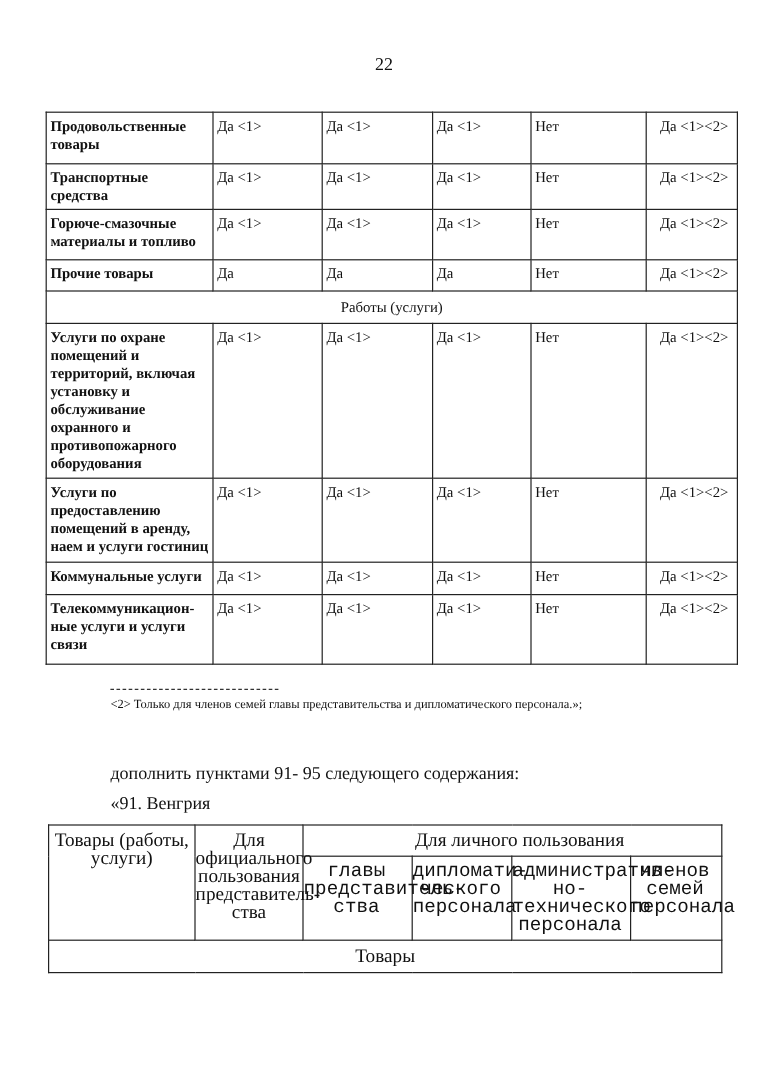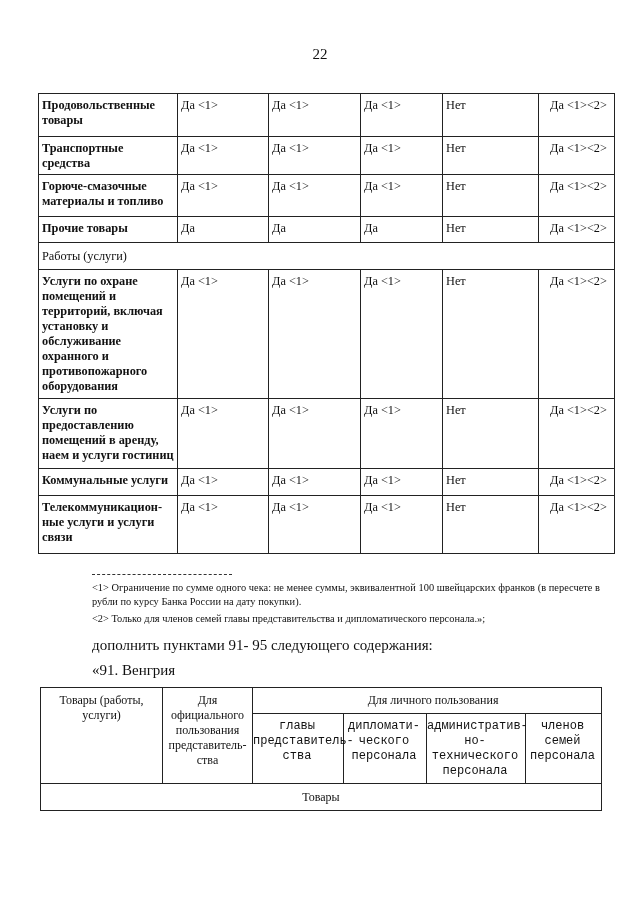--- a/index.html
+++ b/index.html
@@ -8,32 +8,32 @@
   .page-num { position: absolute; top: 46px; left: 0; width: 640px; text-align: center; font-size: 15px; }
 
   table { border-collapse: collapse; position: absolute; table-layout: fixed; }
   td, th { border: 1px solid #222; font-weight: normal; vertical-align: top; padding: 0; }
 
   #t1 { left: 38px; top: 93px; width: 576px; font-size: 12.3px; line-height: 15px; }
   #t1 td { padding: 4px 3px 3px 3px; }
   #t1 td.name { text-align: left; font-weight: bold; }
   #t1 td.val { text-align: left; }
   #t1 td.val.last { text-align: left; padding-left: 11px; }
-  #t1 td.section { text-align: left; padding: 6px 3px 5px 3px; }
+  #t1 td.section { text-align: center; padding: 6px 3px 5px 3px; }
 
   .footnotes { position: absolute; left: 92px; top: 574px; width: 508px; font-size: 10.4px; line-height: 14px; }
   .rule { width: 140px; border-top: 1px dashed #333; height: 0; margin-bottom: 6px; }
   .fn1 { text-align: justify; text-align-last: left; }
   .fn2 { margin-top: 3px; }
 
   .para { position: absolute; left: 92px; font-size: 15px; }
   .p1 { top: 637px; }
   .p2 { top: 662px; }
 
-  #t2 { left: 40px; top: 687px; width: 561px; font-size: 12px; line-height: 15px; }
+  #t2 { left: 40px; top: 687px; width: 561px; font-size: 16px; line-height: 15px; }
   #t2 th, #t2 td { text-align: center; }
   #t2 .h-goods { padding-top: 5px; }
   #t2 .h-off { padding-top: 5px; font-family: Liberation Serif, serif; }
   #t2 .h-pers { padding: 5px 3px 4px 15px; }
   #t2 .h-sub { padding: 5px 2px 4px 0; font-family: Liberation Mono, monospace; }
   #t2 .sec { padding: 6px 3px 5px 3px; }
 </style>
 </head>
 <body>
 
@@ -114,21 +114,20 @@
       <td class="val">Да &lt;1&gt;</td>
       <td class="val">Да &lt;1&gt;</td>
       <td class="val">Нет</td>
       <td class="val last">Да &lt;1&gt;&lt;2&gt;</td>
     </tr>
   </tbody>
 </table>
 
 <div class="footnotes">
   <div class="rule"></div>
-  <div class="fn1">&lt;1&gt; Ограничение по сумме одного чека: не менее суммы, эквивалентной 100 швейцарских франков (в пересчете в рубли по курсу Банка России на дату покупки).</div>
   <div class="fn2">&lt;2&gt; Только для членов семей главы представительства и дипломатического персонала.»;</div>
 </div>
 
 <div class="para p1">дополнить пунктами 91- 95 следующего содержания:</div>
 <div class="para p2">«91. Венгрия</div>
 
 <table id="t2">
   <colgroup>
     <col style="width:122px">
       <col style="width:90px">

